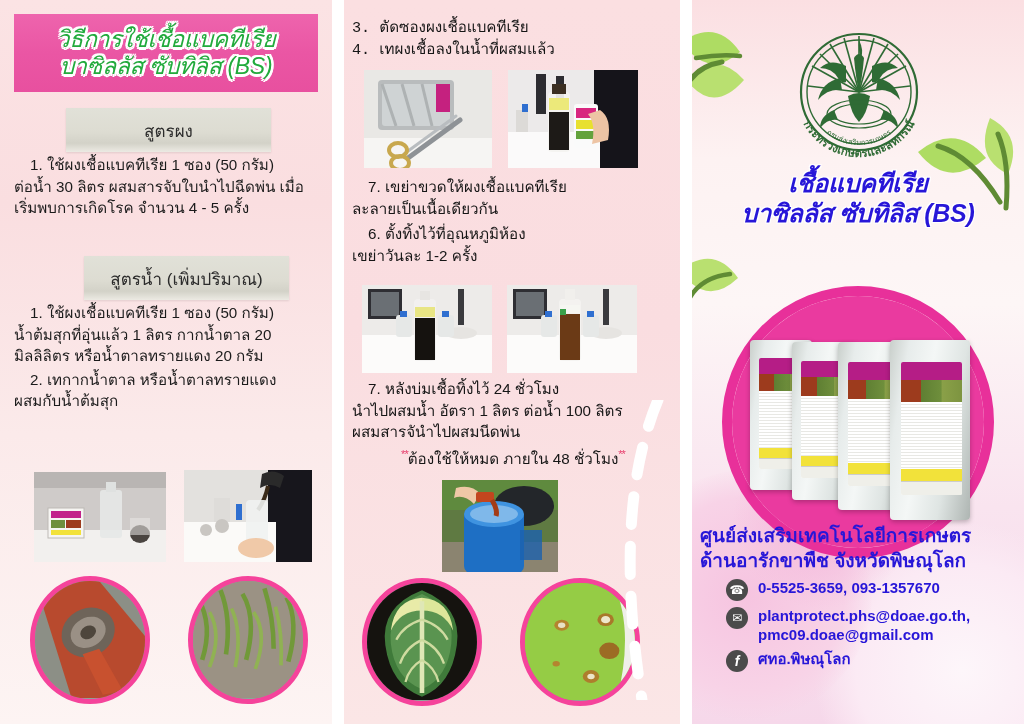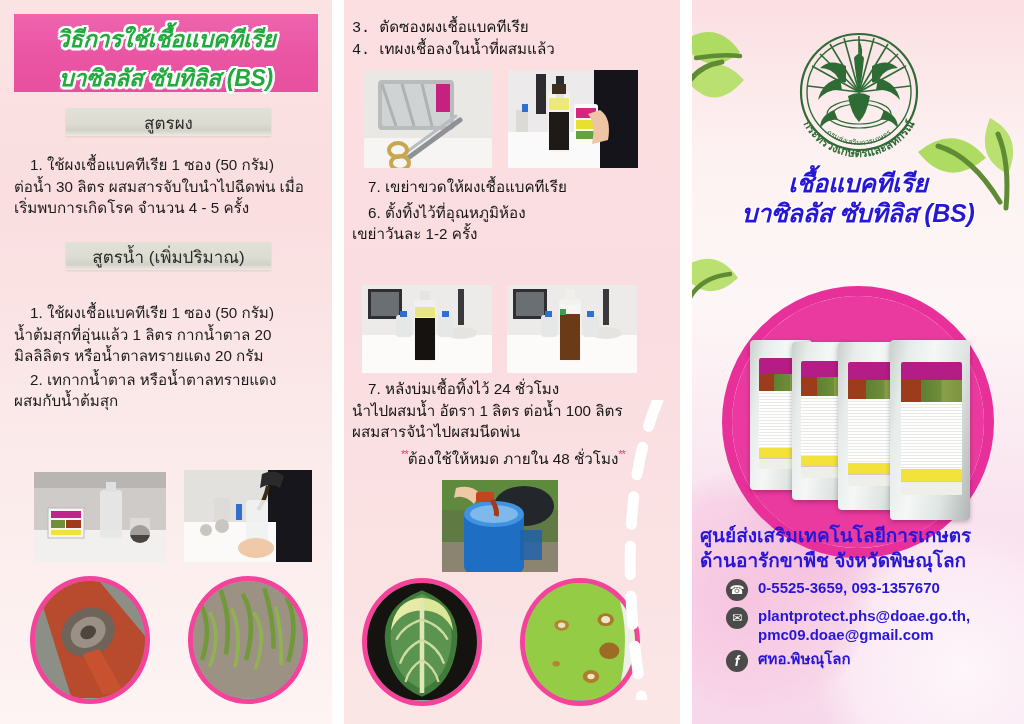--- a/index.html
+++ b/index.html
@@ -18,37 +18,36 @@
   #panel-mid   { width:336px; background:linear-gradient(180deg,#fbdfe1 0%,#fadde0 45%,#fbe6e6 100%); }
   #panel-right { width:332px; background:linear-gradient(180deg,#fbdfe2 0%,#fdf2f2 22%,#fdf6f6 42%,#f9e4ef 70%,#f6d8ea 100%); }
 
   
   .title-banner{
     position:absolute; left:14px; top:14px; width:304px; height:78px;
     background:linear-gradient(180deg,#ee64ad 0%,#ea56a4 50%,#e8509f 100%);
     display:flex; flex-direction:column; align-items:center; justify-content:center;
   }
   .title-banner .tline{
-    color:#22aa3c; font-size:23px; font-weight:bold; font-style:italic;
+    color:#22aa3c; font-size:23px; font-weight:normal; font-style:italic;
     line-height:1.18; letter-spacing:-0.3px; white-space:nowrap;
     text-shadow:
       -2px -2px 0 #fff, 2px -2px 0 #fff, -2px 2px 0 #fff, 2px 2px 0 #fff,
       0 -2.5px 0 #fff, 0 2.5px 0 #fff, -2.5px 0 0 #fff, 2.5px 0 0 #fff;
-    margin-top: 12px;
   }
 
   .tape{
-    position:absolute; left:66px; width:205px; height:28px;
+    position:absolute; left:66px; width:205px; height:44px;
     background:linear-gradient(180deg,#e1e1d8 0%,#dddcd2 55%,#d3d2c8 80%,#eceae3 100%);
     display:flex; align-items:center; justify-content:center;
     box-shadow:0 1px 2px rgba(0,0,0,.10);
   }
   .tape span{ font-size:17px; color:#2b2b2b; white-space:nowrap; }
   #tape-powder{ top:108px; }
-  #tape-liquid{ top:242px; }
+  #tape-liquid{ top:256px;margin-left:18px; }
 
   .body-text{ position:absolute; font-size:15.2px; color:#1b1b1b; line-height:1.42; }
   #recipe-powder{ left:14px; top:154px; width:306px; text-align:left; }
   #recipe-liquid{ left:14px; top:302px; width:306px; text-align:left; }
   .body-text .ind{ display:block; text-indent:16px; }
 
   
   .photo{ position:absolute; background:#d9d4d2; overflow:hidden; }
   .photo .sky   { position:absolute; inset:0; }
   #ph-l1{ left:34px;  top:472px; width:132px; height:90px; }
@@ -283,20 +282,21 @@
         <rect x="68" y="50" width="20" height="9" fill="#e8e030"></rect>
         <rect x="68" y="61" width="20" height="8" fill="#64a23c"></rect>
         <path d="M92 40 q12 8 8 30 l-16 4 q4 -20 -4 -30z" fill="#edc4a4"></path>
         <rect x="8" y="40" width="12" height="22" fill="#dcdad7"></rect>
         <rect x="14" y="34" width="6" height="8" fill="#2f6fd0"></rect>
       </svg>
     </div>
 
     <div class="m-text" id="m-step56">
       <span class="ind" style="display:block">7. เขย่าขวดให้ผงเชื้อแบคทีเรีย</span>
+      <span style="display:block">ละลายเป็นเนื้อเดียวกัน</span>
       <span class="ind" style="display:block;margin-top:4px">6. ตั้งทิ้งไว้ที่อุณหภูมิห้อง</span>
       <span style="display:block">เขย่าวันละ 1-2 ครั้ง</span>
     </div>
 
     <div class="photo" id="ph-m3">
       <svg class="sky" viewBox="0 0 130 88" preserveAspectRatio="none">
         <rect width="130" height="88" fill="#edebe9"></rect>
         <rect y="50" width="130" height="38" fill="#fcfbfa"></rect>
         <rect x="6" y="4" width="34" height="30" fill="#2e2e33"></rect>
         <rect x="9" y="7" width="28" height="24" fill="#6a6f74"></rect>

